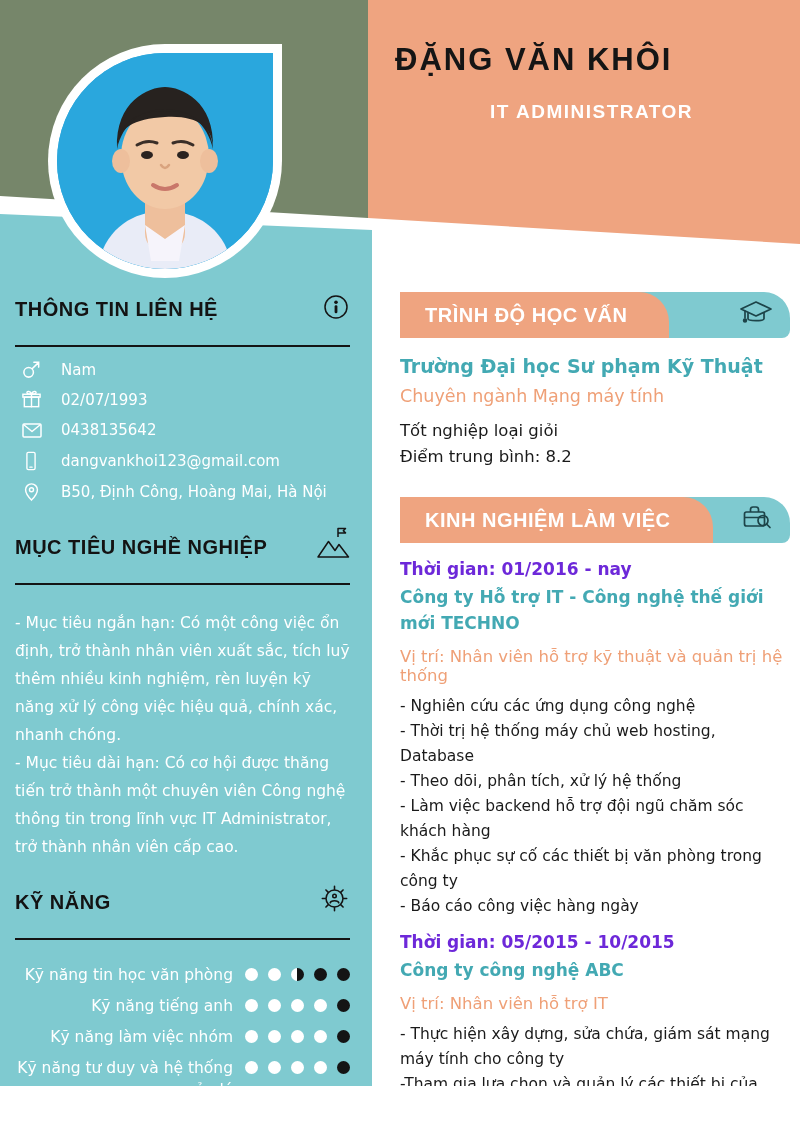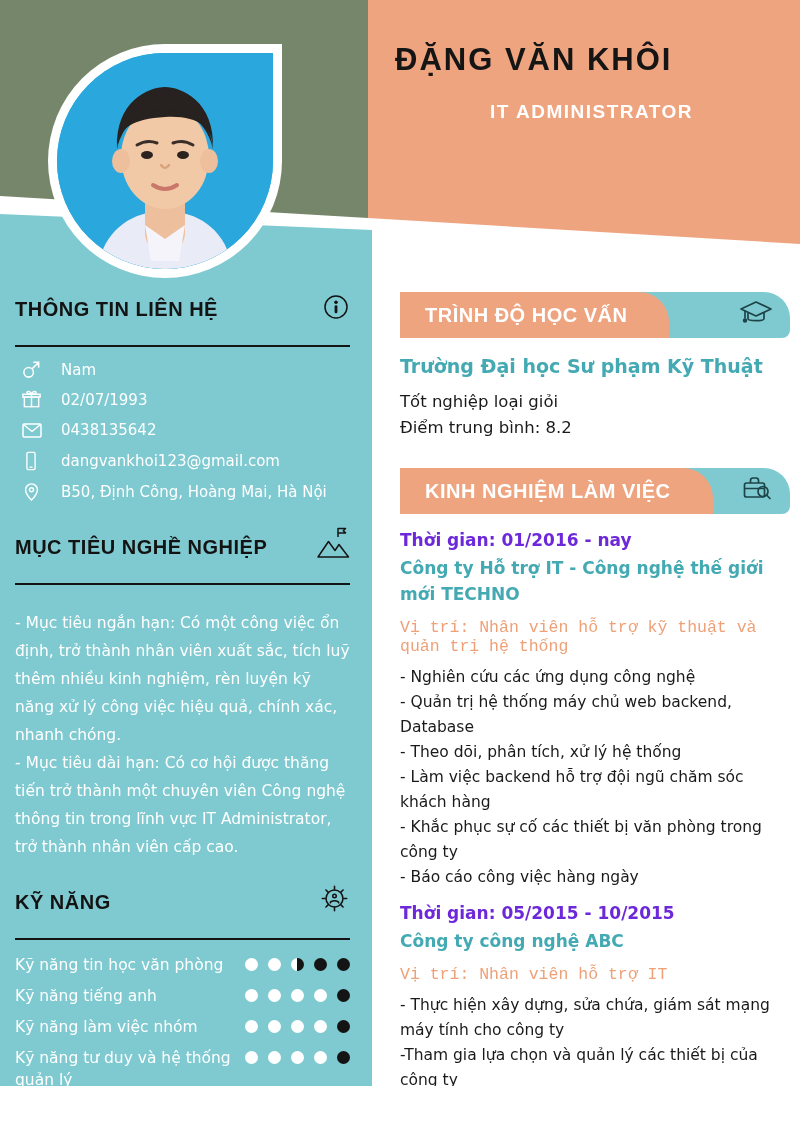--- a/index.html
+++ b/index.html
@@ -37,21 +37,21 @@
 
   .contact-list{margin-top:12px;}
   .contact-row{display:flex;align-items:center;margin-bottom:9px;min-height:21px;}
   .contact-row .cicon{width:24px;flex:none;display:flex;align-items:center;margin-left:6px;}
   .contact-row .ctext{color:#fff;font-size:15px;margin-left:16px;}
 
   .objective{margin-top:24px;}
   .objective-text{margin-top:24px;color:#fff;font-size:15.5px;line-height:28px;}
 
   .skills{margin-top:22px;}
-  .skills-list{margin-top:14px;}
+  .skills-list{margin-top:24px;text-align:right;}
   .skill-row{display:flex;align-items:flex-start;margin-bottom:9px;}
   .skill-label{color:#fff;font-size:15.5px;line-height:22px;width:218px;flex:none;}
   .skill-dots{display:flex;margin-left:auto;padding-top:4px;}
   .dot{width:13px;height:13px;border-radius:50%;margin-left:10px;flex:none;}
   .dot.full{background:#fff;}
   .dot.empty{background:#141414;}
   .dot.half{background:linear-gradient(90deg,#fff 0 50%,#141414 50% 100%);}
 
   .awards{margin-top:22px;}
   .award-list{margin-top:14px;}
@@ -68,21 +68,21 @@
   .rsec-bar .ricon{position:absolute;right:16px;top:50%;transform:translateY(-50%);}
 
   .edu-school{margin-top:17px;color:#43a9b3;font-weight:bold;font-size:19px;}
   .edu-major{margin-top:9px;color:#efa077;font-size:17.5px;}
   .edu-detail{margin-top:12px;color:#1a1a1a;font-size:16.5px;line-height:26px;}
   .edu-detail + .edu-detail{margin-top:0;}
 
   .exp-bar{margin-top:27px;}
   .job-time{margin-top:16px;color:#6d28d9;font-weight:bold;font-size:17px;}
   .job-company{margin-top:5px;color:#43a9b3;font-weight:bold;font-size:17px;line-height:26px;}
-  .job-position{margin-top:11px;color:#efa077;font-size:16.5px;font-family:Liberation Mono, monospace;}
+  .job-position{margin-top:11px;color:#efa077;font-size:16.5px;}
   .job-bullets{margin-top:9px;color:#1a1a1a;font-size:15.5px;line-height:25px;}
   .job-time.second{margin-top:13px;}
 </style>
 </head>
 <body>
 
 <div id="page">
 
   <div class="olive-block"></div>
   <div class="salmon-block"></div>
@@ -265,20 +265,21 @@
       <span class="ricon">
         <svg width="36" height="30" viewBox="0 0 36 30" fill="none" stroke="#1d4449" stroke-width="1.7" stroke-linejoin="round">
           <path d="M18 4 3 11l15 7 15-7z"></path>
           <path d="M10 14.5v6.3c0 2.4 16 2.4 16 0v-6.3"></path>
           <path d="M7 12.5v8"></path>
             <circle cx="7" cy="22.5" r="1.4" fill="#1d4449"></circle>
         </svg>
       </span>
     </div>
     <div class="edu-school">Trường Đại học Sư phạm Kỹ Thuật</div>
+    <div class="edu-major">Chuyên ngành Mạng máy tính</div>
     <div class="edu-detail">Tốt nghiệp loại giỏi</div>
     <div class="edu-detail">Điểm trung bình: 8.2</div>
 
     <div class="rsec-bar exp-bar">
       <div class="rsec-pill">
         <span>KINH NGHIỆM LÀM VIỆC</span>
       </div>
       <span class="ricon">
         <svg width="33" height="30" viewBox="0 0 32 30" fill="none" stroke="#1d4449" stroke-width="1.7" stroke-linejoin="round">
           <rect x="3" y="9" width="20" height="14" rx="2"></rect>
@@ -287,21 +288,21 @@
           <path d="M25 21 28.5 24.5" stroke-linecap="round"></path>
         </svg>
       </span>
     </div>
 
     <div class="job-time">Thời gian: 01/2016 - nay</div>
     <div class="job-company">Công ty Hỗ trợ IT - Công nghệ thế giới mới TECHNO</div>
     <div class="job-position">Vị trí: Nhân viên hỗ trợ kỹ thuật và quản trị hệ thống</div>
     <div class="job-bullets">
       <div>- Nghiên cứu các ứng dụng công nghệ</div>
-      <div>- Quản trị hệ thống máy chủ web backend, Database</div>
+      <div>- Thời trị hệ thống máy chủ web hosting, Database</div>
       <div>- Theo dõi, phân tích, xử lý hệ thống</div>
       <div>- Làm việc backend hỗ trợ đội ngũ chăm sóc khách hàng</div>
       <div>- Khắc phục sự cố các thiết bị văn phòng trong công ty</div>
       <div>- Báo cáo công việc hàng ngày</div>
     </div>
 
     <div class="job-time second">Thời gian: 05/2015 - 10/2015</div>
     <div class="job-company">Công ty công nghệ ABC</div>
     <div class="job-position">Vị trí: Nhân viên hỗ trợ IT</div>
     <div class="job-bullets">

